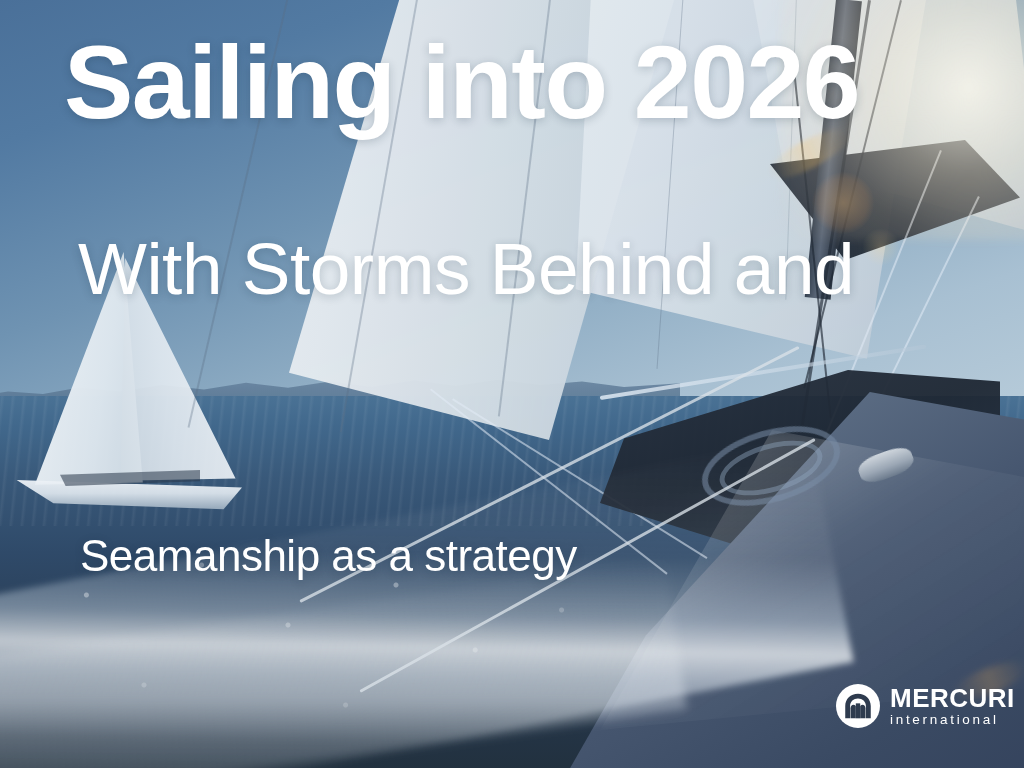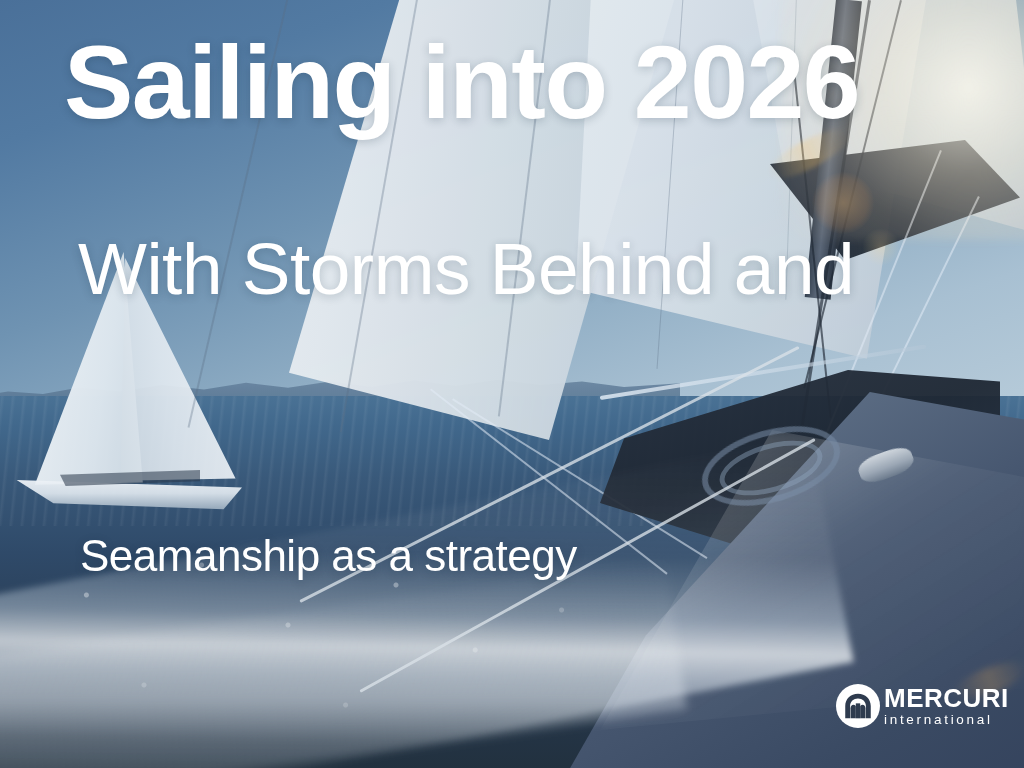--- a/index.html
+++ b/index.html
@@ -356,21 +356,21 @@
     margin-top: 48px;
   }
 
   
   .logo {
     position: absolute;
     left: 836px;
     top: 684px;
     display: flex;
     align-items: center;
-    gap: 4px;
+    gap: 10px;
   }
   .logo-mark {
     width: 44px;
     height: 44px;
     flex: 0 0 auto;
   }
   .logo-words {
     display: flex;
     flex-direction: column;
     line-height: 1;

